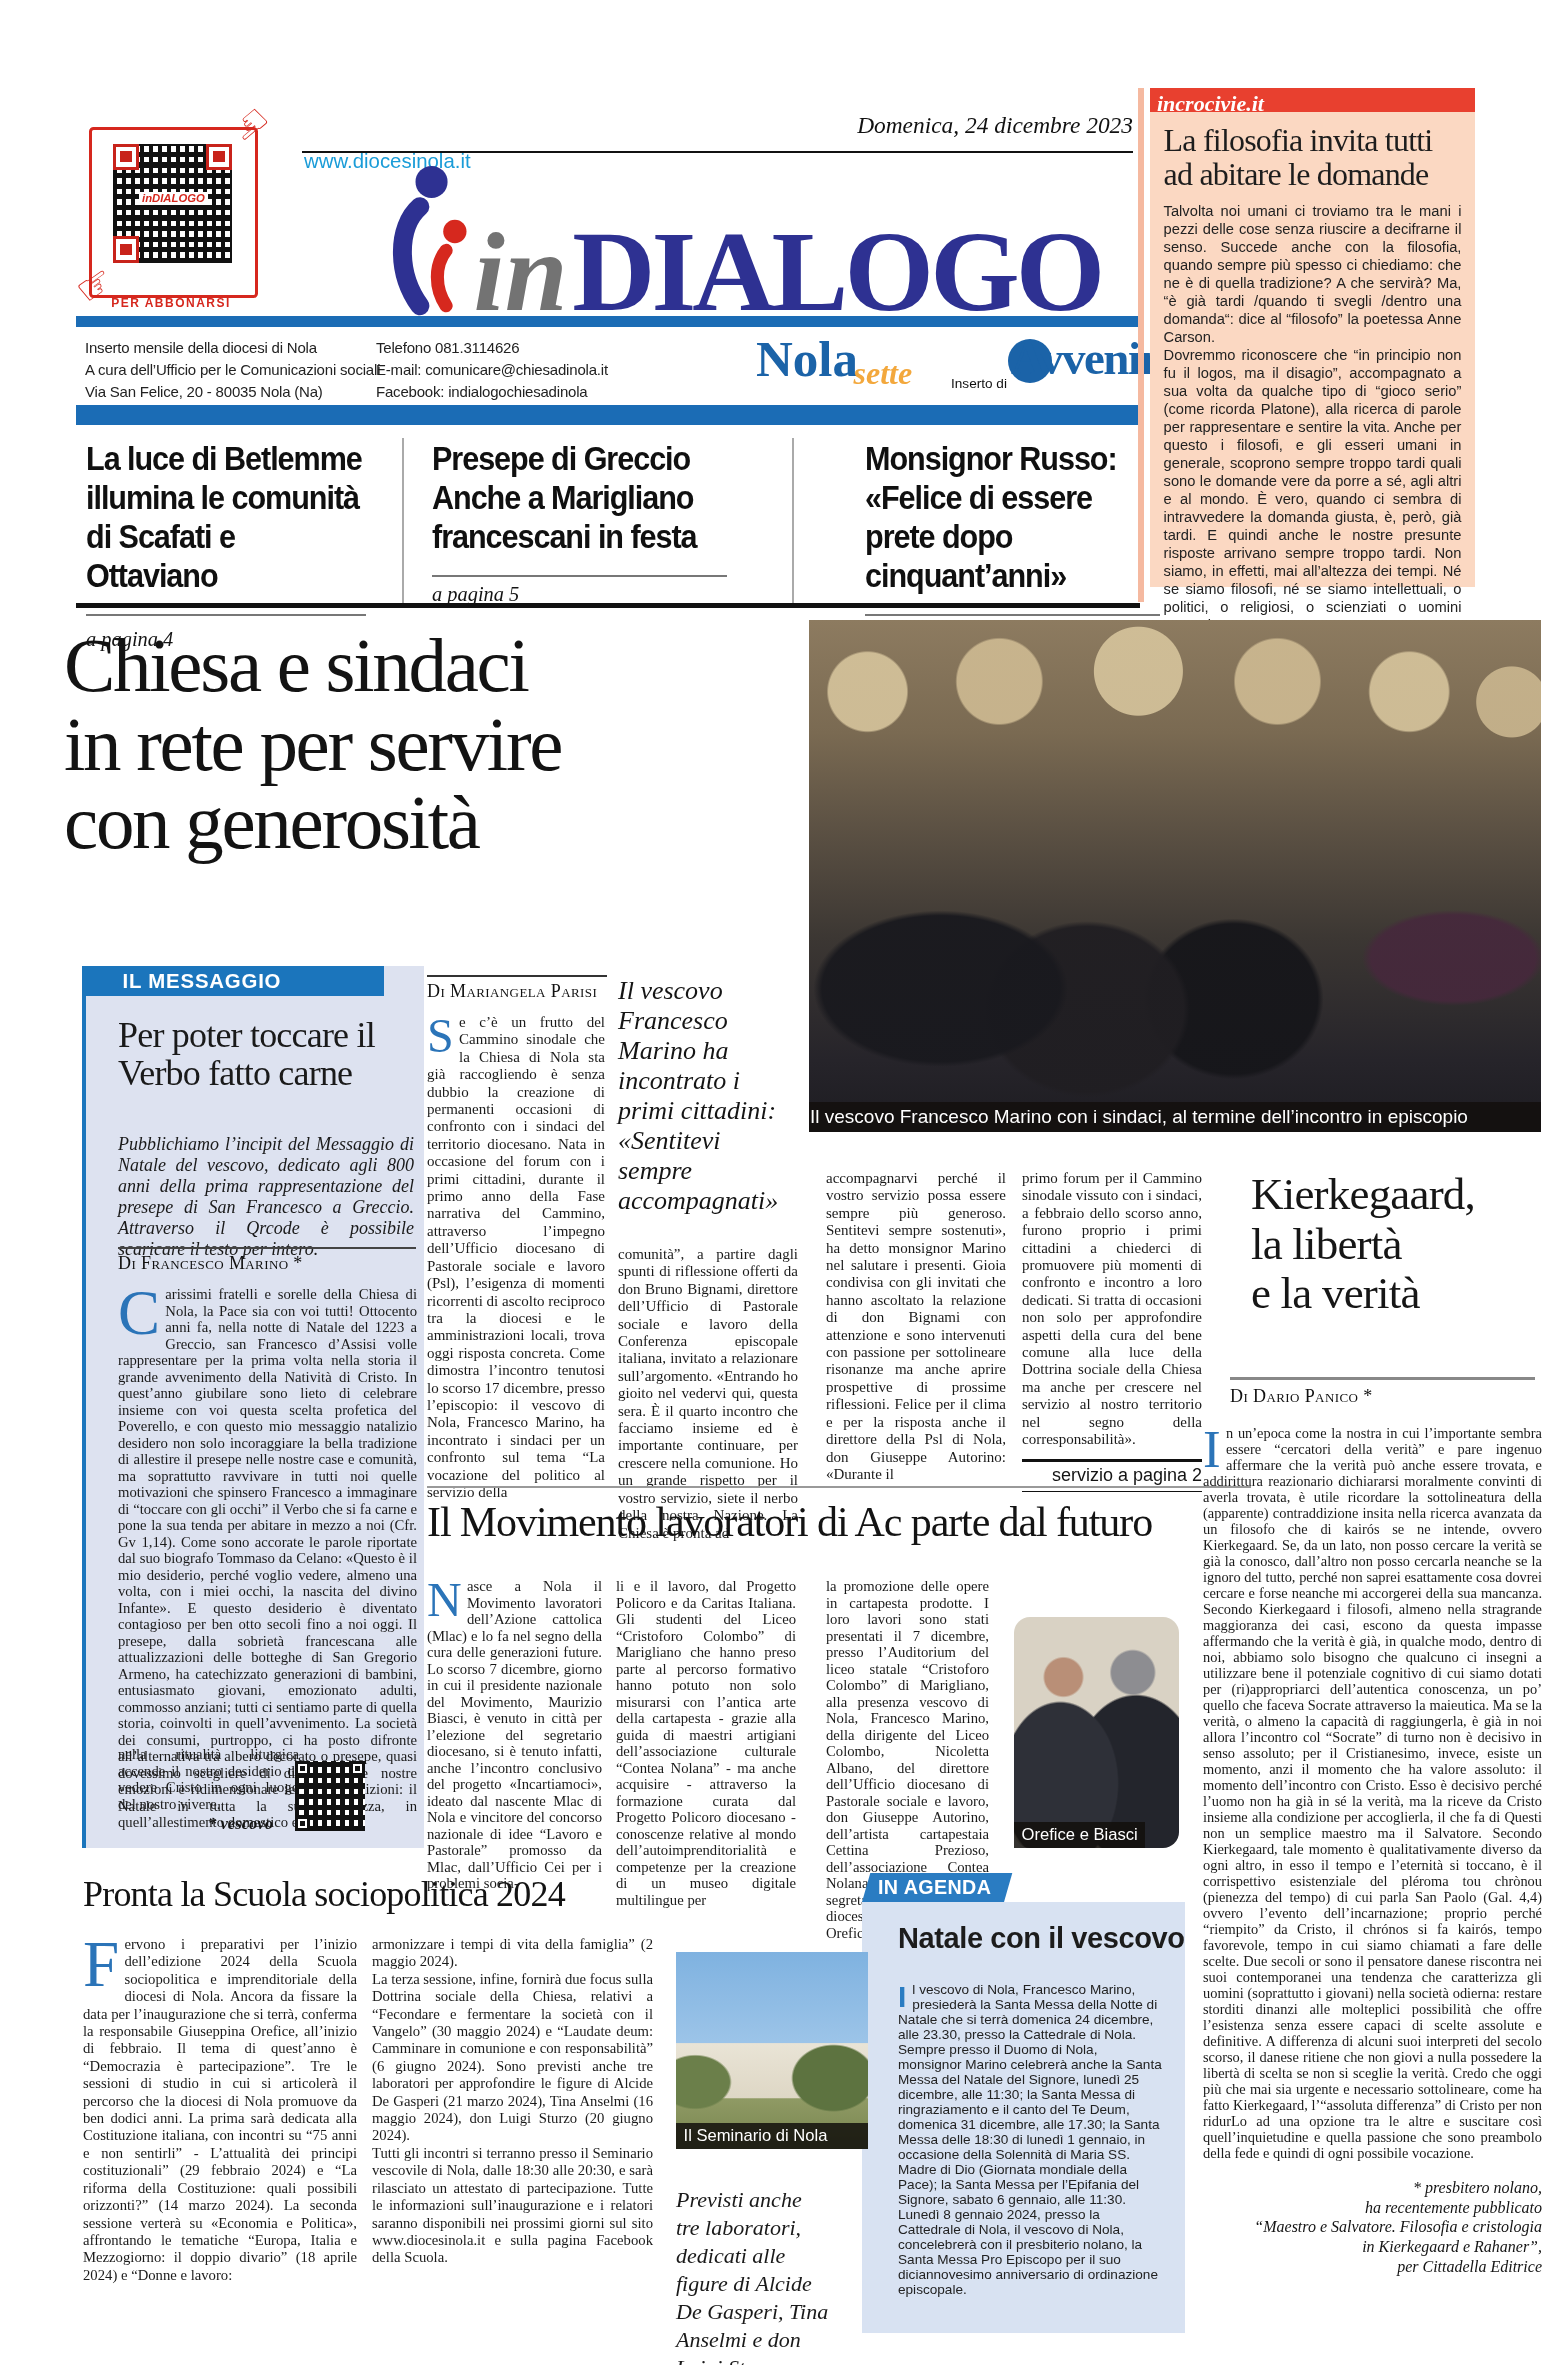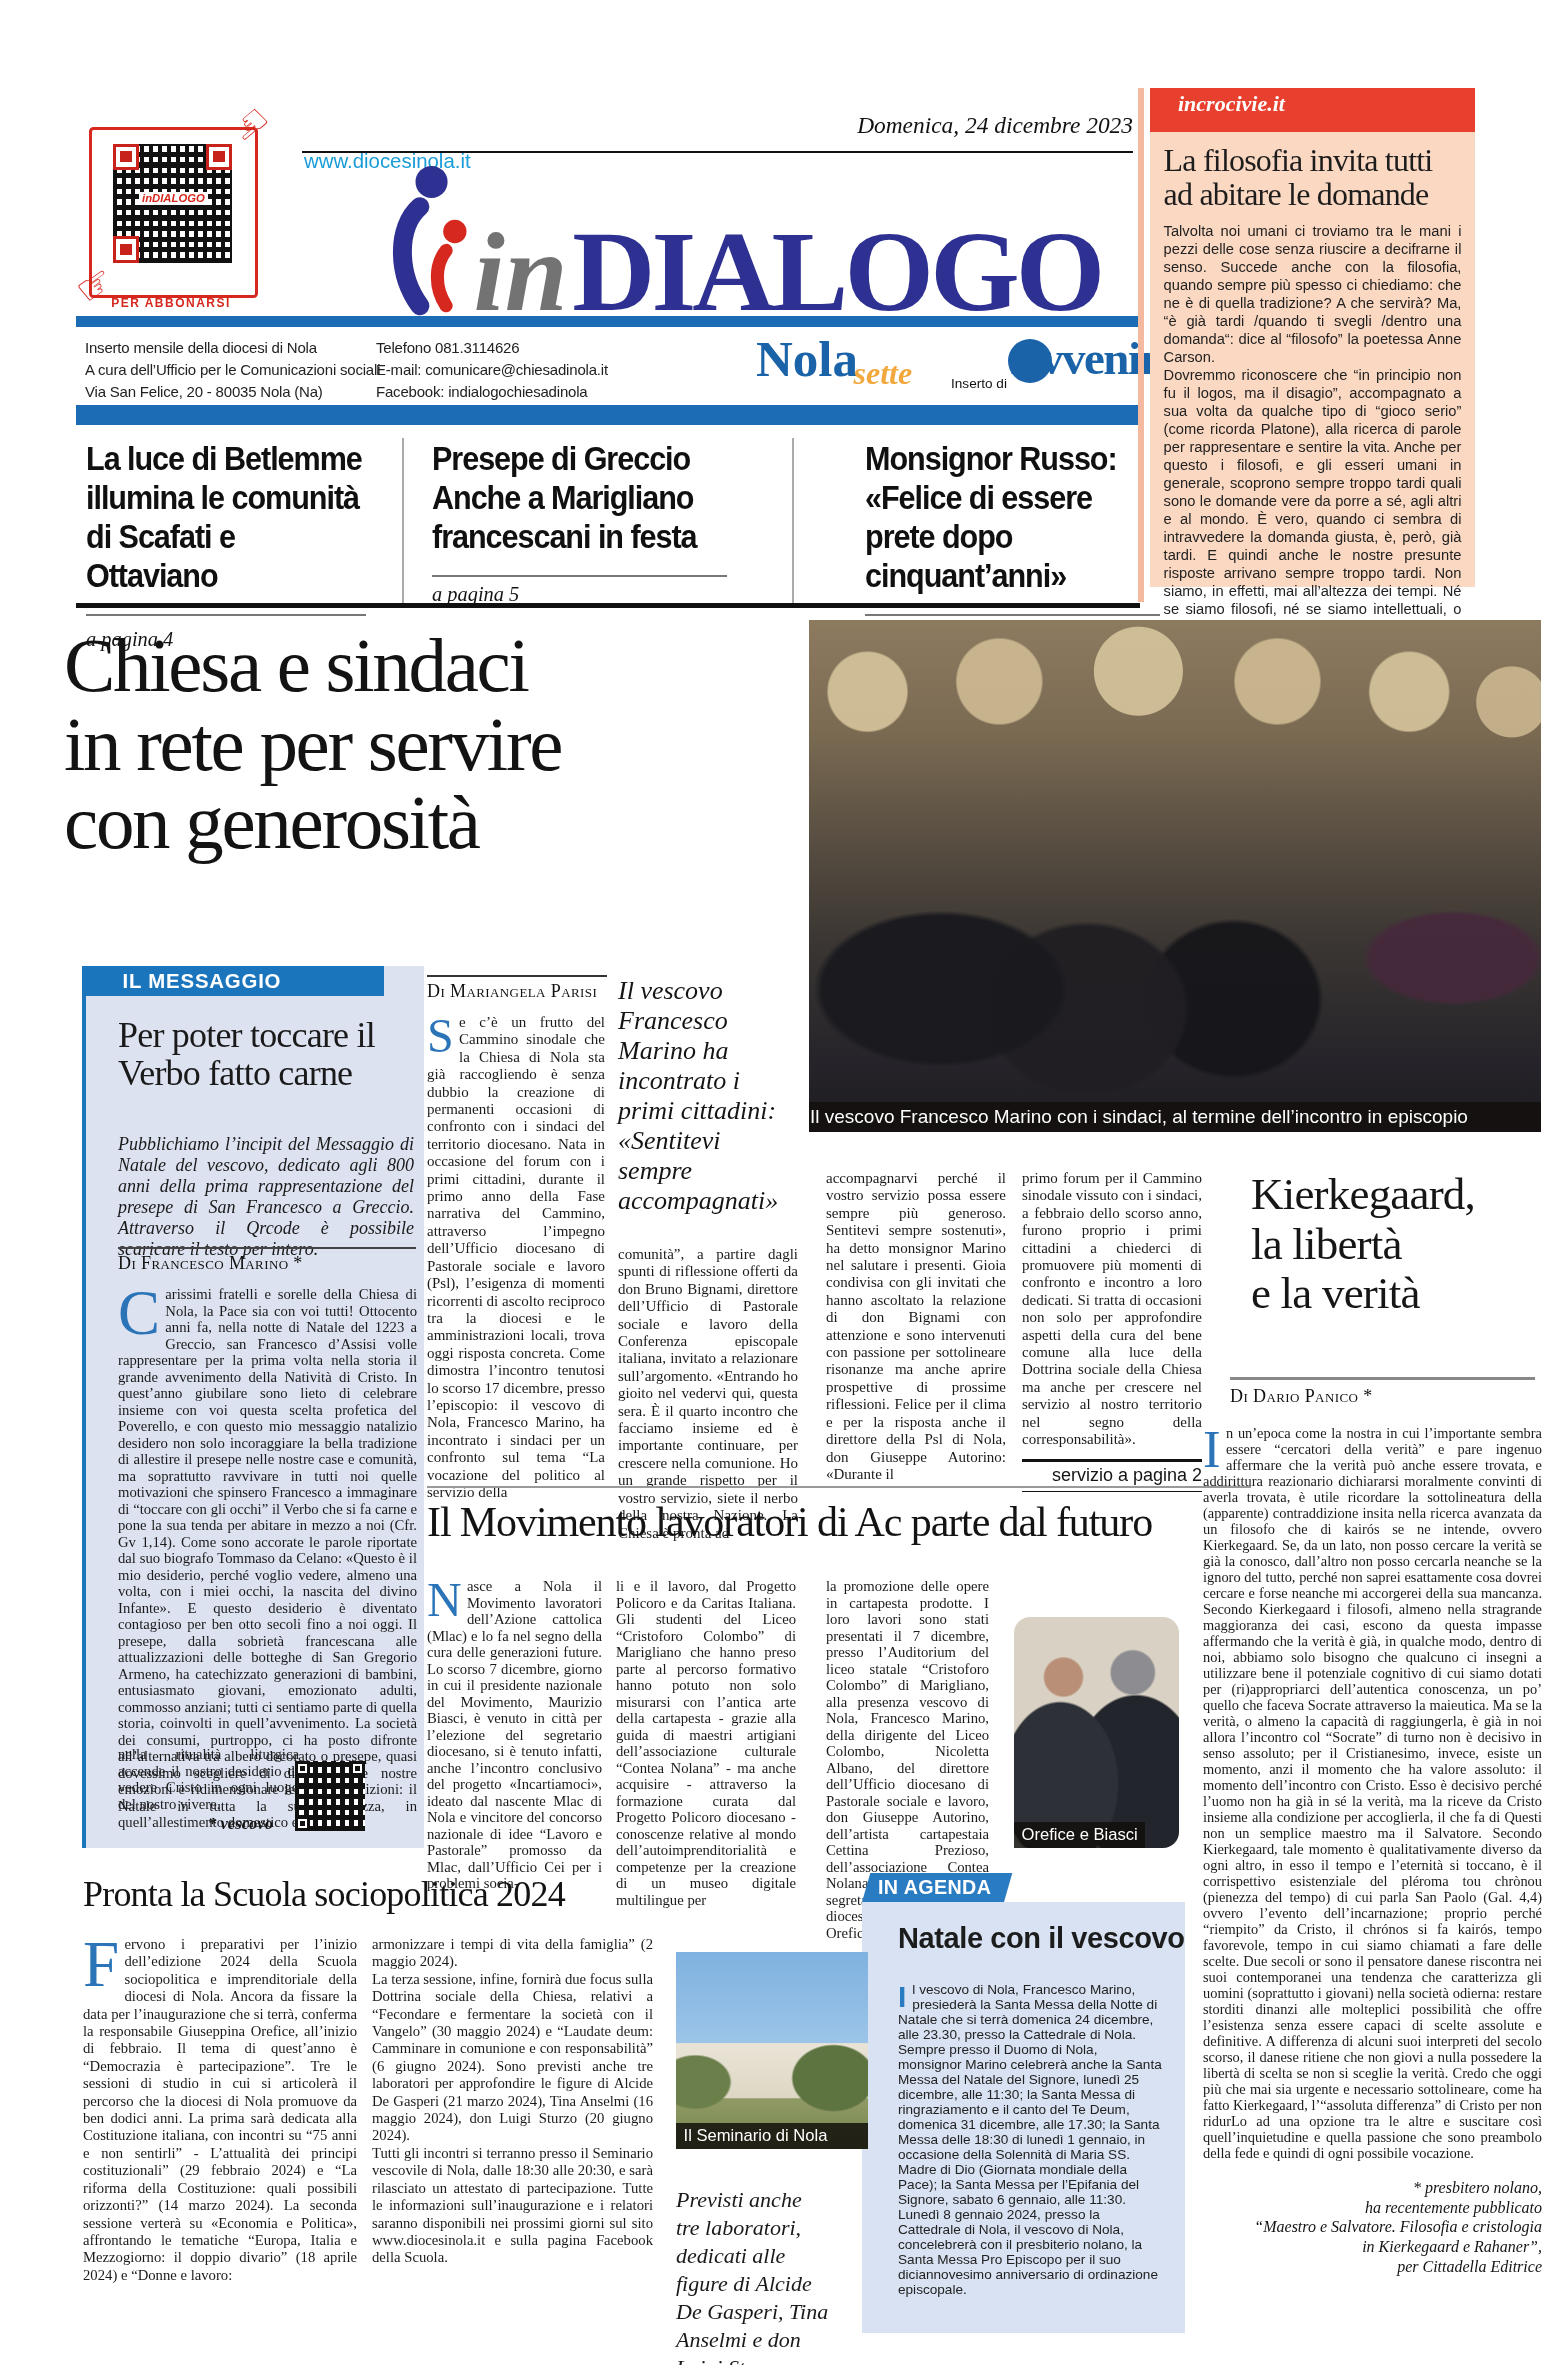--- a/index.html
+++ b/index.html
@@ -102,22 +102,22 @@
   <div class="abs" style="left:821px;top:440px;width:317px;margin-left:44px;">
     <div class="teaser-title">Monsignor Russo: «Felice di essere prete dopo cinquant’anni»</div>
     <div style="margin-top:18px;width:295px;height:1.5px;background:#777;"></div>
     <div class="serif pagref" style="margin-top:6px;">a pagina 6</div>
   </div>
   <div class="abs rule" style="left:76px;top:603px;width:1064px;height:4.5px;"></div>
 
   <div class="abs" style="left:1138px;top:88px;width:6px;height:514px;background:#f5b9a0;"></div>
 
   <div class="abs" style="left:1150px;top:88px;width:325px;height:499px;background:#fbd8c2;">
-    <div style="height:44px;background:#e8402f;color:#fff;font-style:italic;font-weight:bold;
-                font-size:22px;line-height:32px;padding-left:28px;font-family:'Liberation Serif',serif;">
+    <div style="height:24px;background:#e8402f;color:#fff;font-style:italic;font-weight:bold;
+                font-size:22px;line-height:32px;padding-left:7px;font-family:'Liberation Serif',serif;">
       <span>incrocivie.it</span>
     </div>
     <div class="serif" style="padding:12px 13.6px 0 13.6px;font-size:32px;line-height:1.06;color:#1d1d1d;letter-spacing:-0.8px;">La filosofia invita tutti ad abitare le domande</div>
     <div class="sans just pre" style="padding:10.6px 13.6px 0 13.6px;font-size:14.7px;line-height:18px;color:#222;">Talvolta noi umani ci troviamo tra le mani i pezzi delle cose senza riuscire a decifrarne il senso. Succede anche con la filosofia, quando sempre più spesso ci chiediamo: che ne è di quella tradizione? A che servirà? Ma, “è già tardi /quando ti svegli /dentro una domanda“: dice al “filosofo” la poetessa Anne Carson.
 Dovremmo riconoscere che “in principio non fu il logos, ma il disagio”, accompagnato a sua volta da qualche tipo di “gioco serio” (come ricorda Platone), alla ricerca di parole per rappresentare e sentire la vita. Anche per questo i filosofi, e gli esseri umani in generale, scoprono sempre troppo tardi quali sono le domande vere da porre a sé, agli altri e al mondo. È vero, quando ci sembra di intravvedere la domanda giusta, è, però, già tardi. E quindi anche le nostre presunte risposte arrivano sempre troppo tardi. Non siamo, in effetti, mai all’altezza dei tempi. Né se siamo filosofi, né se siamo intellettuali, o politici, o religiosi, o scienziati o uomini comuni.
 Forse il “miracolo” della filosofia serve non per la mera conoscenza, ma per scoprire che, noi umani, prima di saper porre domande siamo già dentro le domande, anzi noi siamo quelli che abitano le domande, in una sorta di corpo a corpo permanente con l’irrazionale, il mistico, il divino. (Pino M. De Stefano)</div>
   </div>
 
   <div class="abs serif pre" style="left:64px;top:626px;width:748px;font-size:77px;line-height:1.02;letter-spacing:-2.3px;color:#131313;">Chiesa e sindaci
 in rete per servire

